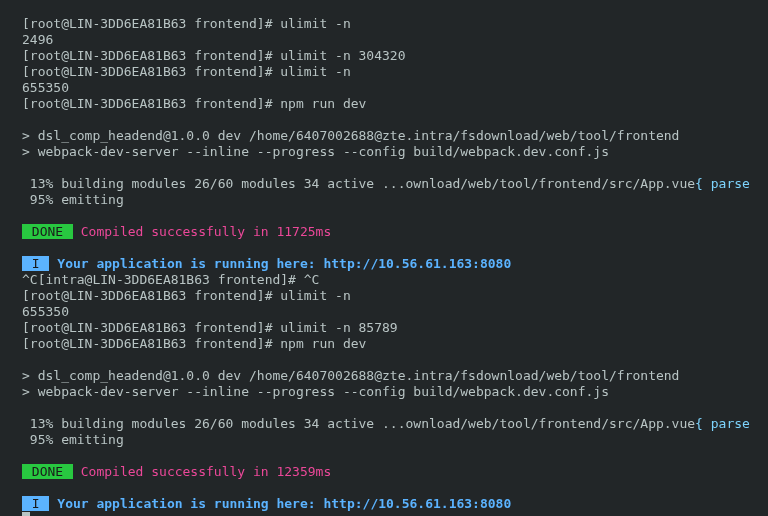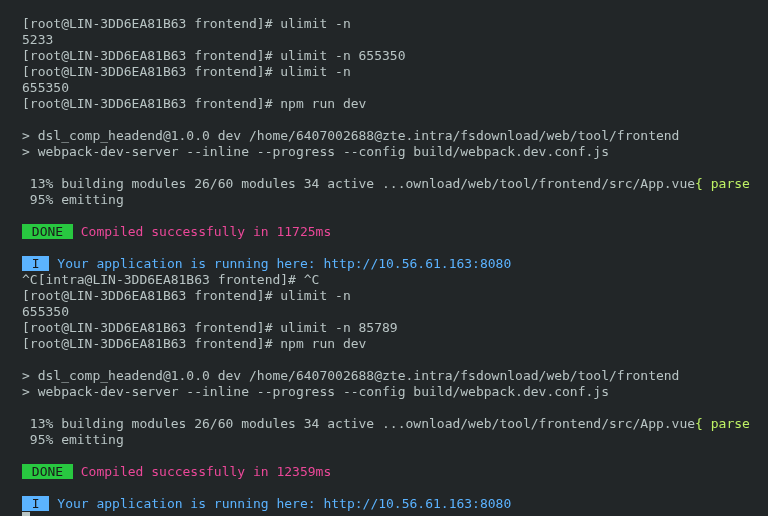--- a/index.html
+++ b/index.html
@@ -18,39 +18,39 @@
     padding: 0 0 0 22px;
     white-space: pre;
   }
   .badge {
     color: #1a1a1a;
     padding: 0 2px;
   }
   .badge.done { background: #28c840; }
   .badge.info { background: #5bb3ff; }
   .msg-green { color: #ec4899; }
-  .msg-blue  { color: #5bb3ff; }
-  .parse     { color: #bef264; }
+  .msg-blue  { color: #5bb3ff; font-weight: bold; }
+  .parse     { color: #7dd3fc; }
   .cursor {
     display: inline-block;
     width: 8px;
     height: 15px;
     background: #b8c4c4;
     vertical-align: -2px;
   }
   
   [data-bind], .badge, .parse { display: inline; }
 </style>
 </head>
 <body>
 
 <div class="terminal">
 <span data-bind="prompt">[root@LIN-3DD6EA81B63 frontend]#</span> <span data-bind="cmd_ulimit_n">ulimit -n</span>
-<span data-bind="val_4096">5233</span>
-<span data-bind="prompt">[root@LIN-3DD6EA81B63 frontend]#</span> <span data-bind="cmd_ulimit_set1">ulimit -n 655350</span>
+<span data-bind="val_4096">2496</span>
+<span data-bind="prompt">[root@LIN-3DD6EA81B63 frontend]#</span> <span data-bind="cmd_ulimit_set1">ulimit -n 304320</span>
 <span data-bind="prompt">[root@LIN-3DD6EA81B63 frontend]#</span> <span data-bind="cmd_ulimit_n">ulimit -n</span>
 <span data-bind="val_655350">655350</span>
 <span data-bind="prompt">[root@LIN-3DD6EA81B63 frontend]#</span> <span data-bind="cmd_npm">npm run dev</span>
 
 <span data-bind="script_line1">&gt; dsl_comp_headend@1.0.0 dev /home/6407002688@zte.intra/fsdownload/web/tool/frontend</span>
 <span data-bind="script_line2">&gt; webpack-dev-server --inline --progress --config build/webpack.dev.conf.js</span>
 
 <span data-bind="building"> 13% building modules 26/60 modules 34 active ...ownload/web/tool/frontend/src/App.vue</span><span class="parse" data-bind="parse_frag">{ parse</span>
 <span data-bind="emitting"> 95% emitting</span>
 

